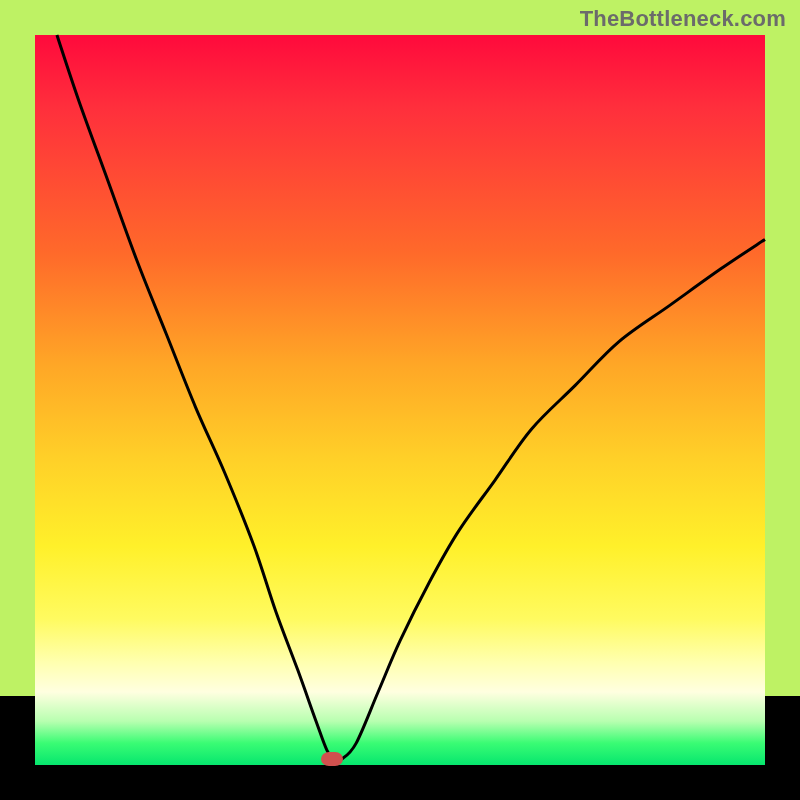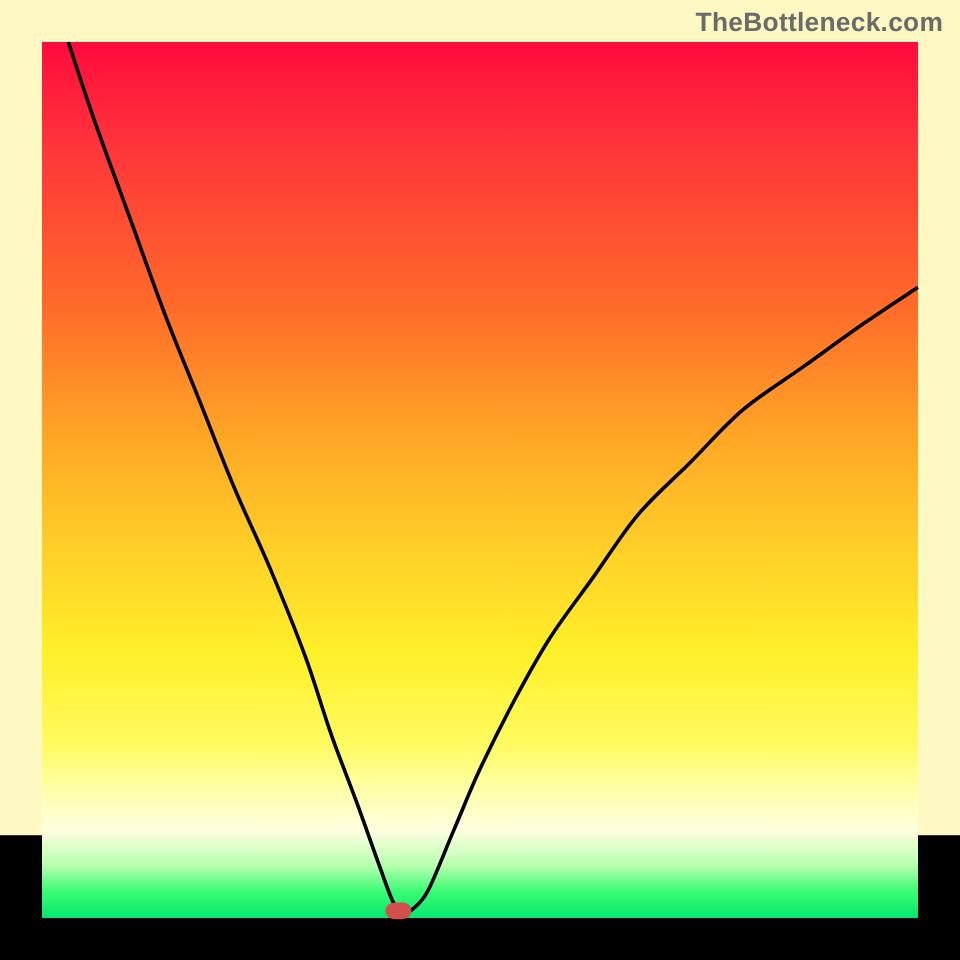--- a/index.html
+++ b/index.html
@@ -8,21 +8,21 @@
     width: 800px;
     height: 800px;
     background: #000;
     overflow: hidden;
     font-family: Arial, Helvetica, sans-serif;
   }
   .frame {
     position: relative;
     width: 800px;
     height: 696px;
-    background: #fef9c3;
+    background: #bef264;
   }
   .watermark {
     position: absolute;
     top: 6px;
     right: 14px;
     color: #6b6b6b;
     font-size: 22px;
     font-weight: 600;
     letter-spacing: 0.2px;
     user-select: none;

